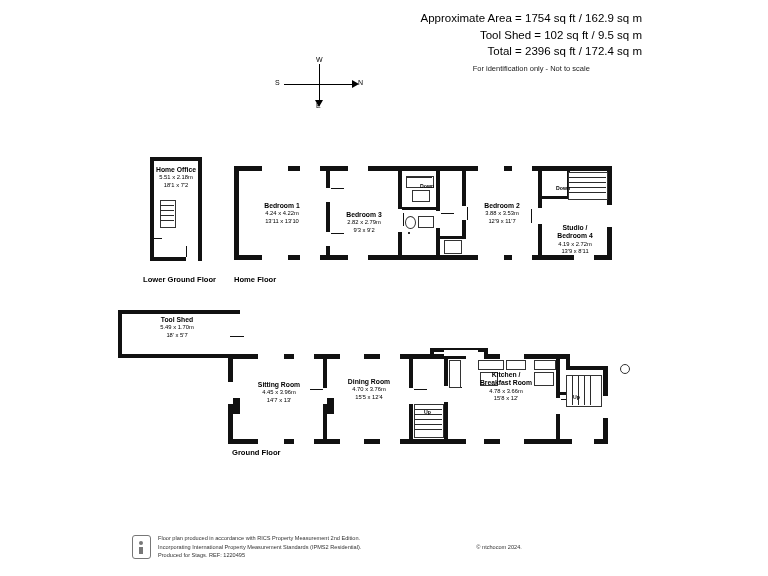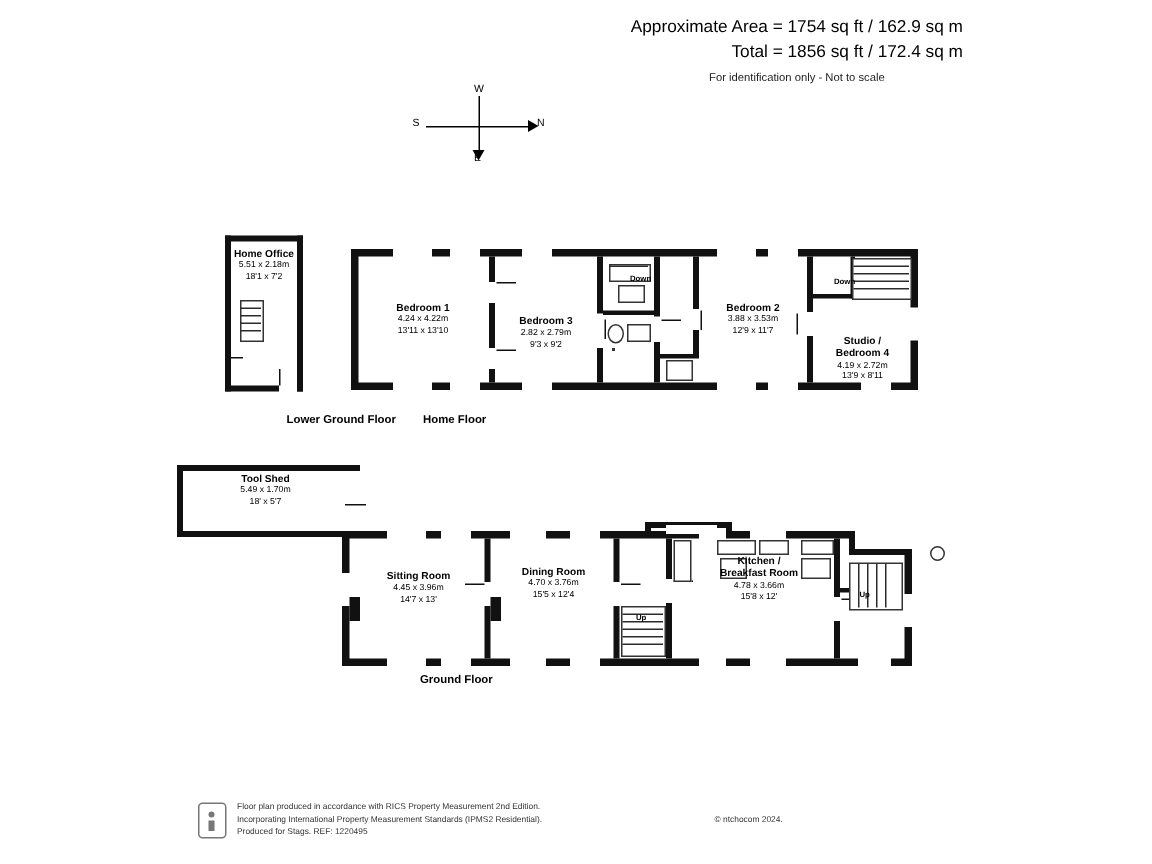--- a/index.html
+++ b/index.html
@@ -120,21 +120,20 @@
   .label .dm {
     font-size: 5.8px;
     display: block;
   }
   .floor-title {
     position: absolute;
     font-size: 7.6px;
     font-weight: bold;
     color: #000;
     white-space: nowrap;
-    margin-left: 48px;
   }
   .tag {
     position: absolute;
     font-size: 5.2px;
     font-weight: bold;
     color: #000;
     white-space: nowrap;
   }
   .stairline {
     position: absolute;
@@ -206,21 +205,22 @@
     align-self: center;
   }
 </style>
 </head>
 <body>
 
 <div class="page">
 
   <div class="header">
     <div class="line">Approximate Area = 1754 sq ft / 162.9 sq m</div>
-    <div class="line">Total = 1856 sq ft / 172.4 sq m</div>
+    <div class="line">Tool Shed = 102 sq ft / 9.5 sq m</div>
+    <div class="line">Total = 2396 sq ft / 172.4 sq m</div>
     <div class="note">For identification only - Not to scale</div>
   </div>
 
   <div class="compass">
     <div class="bar-h"></div>
     <div class="bar-v"></div>
     <div class="arrow-r"></div>
     <div class="arrow-d"></div>
     <div class="lbl lbl-n">N</div>
     <div class="lbl lbl-s">S</div>

